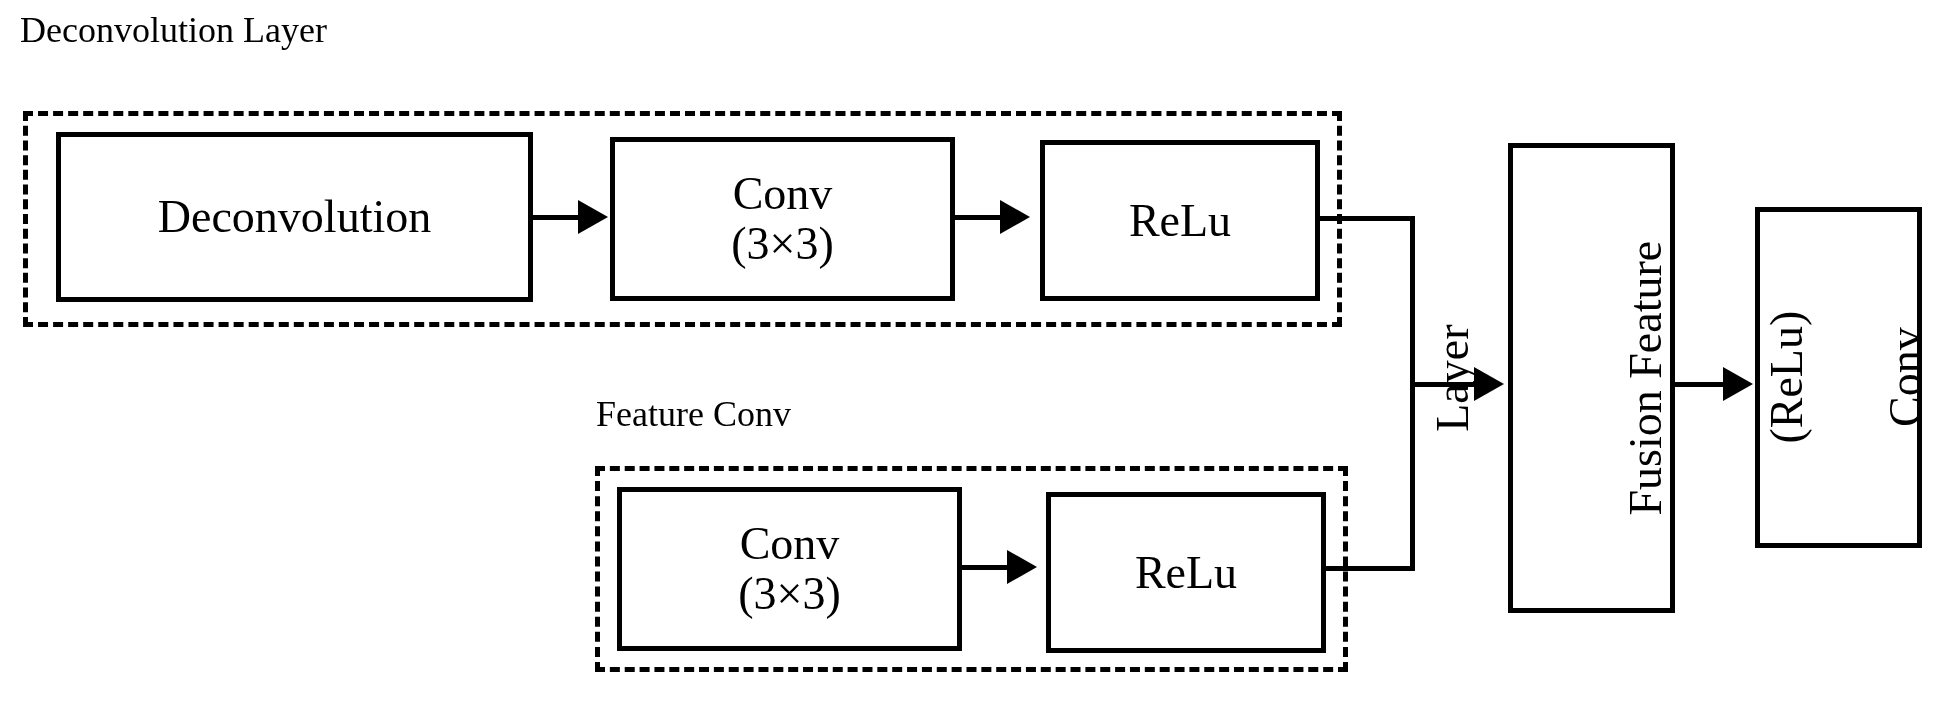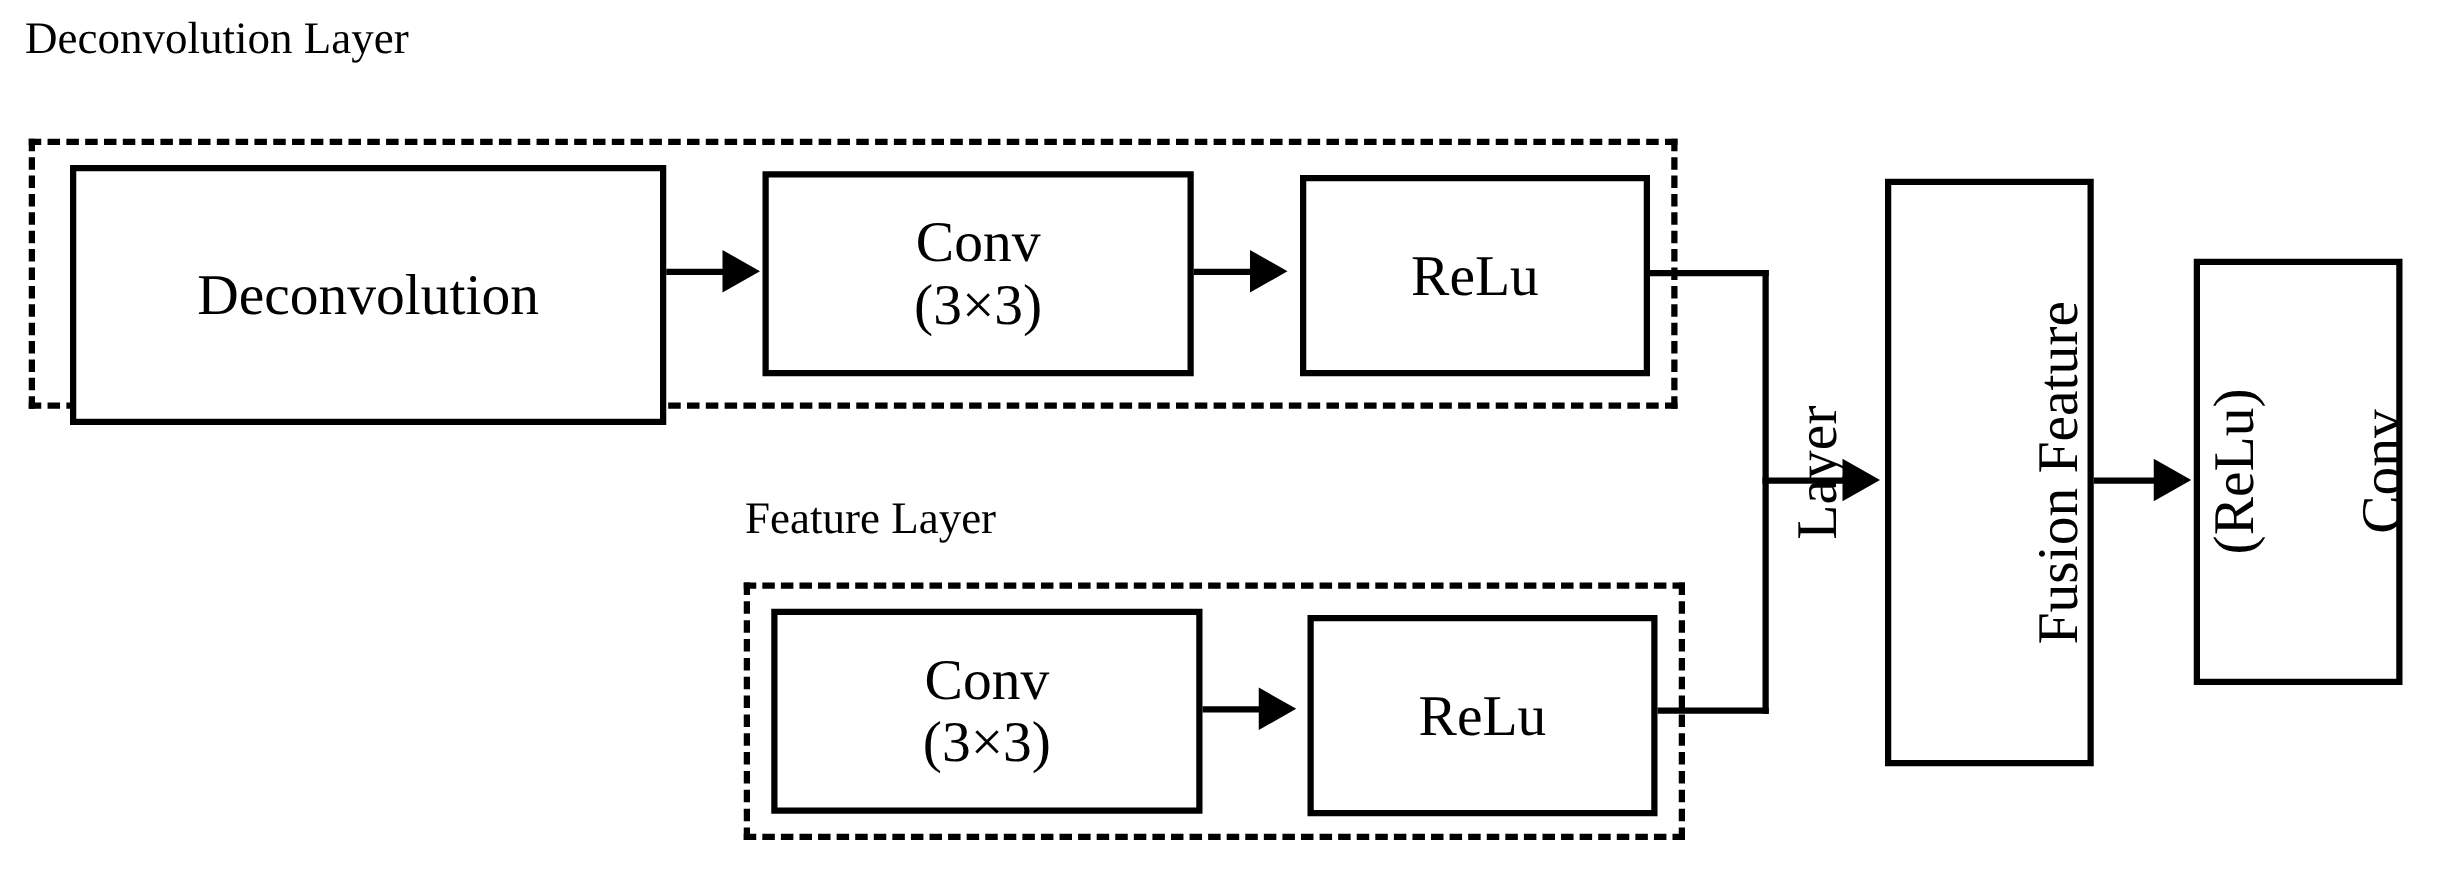--- a/index.html
+++ b/index.html
@@ -99,40 +99,40 @@
 </style>
 </head>
 <body>
 
 <div id="canvas">
 
   <div class="group-caption" style="left:20px; top:12px;">Deconvolution Layer</div>
 
   <div class="group-box" style="left:23px; top:111px; width:1319px; height:216px;"></div>
 
-  <div class="node" style="left:56px; top:132px; width:477px; height:208px;">
+  <div class="node" style="left:56px; top:132px; width:477px; height:170px;">
     <span class="line1">Deconvolution</span>
   </div>
 
   <div class="conn-h" style="left:533px; top:215px; width:47px;"></div>
   <div class="arrow-head" style="left:578px; top:200px;"></div>
 
   <div class="node" style="left:610px; top:137px; width:345px; height:164px;">
     <span class="line1">Conv</span>
     <span class="line2">(3×3)</span>
   </div>
 
   <div class="conn-h" style="left:955px; top:215px; width:47px;"></div>
   <div class="arrow-head" style="left:1000px; top:200px;"></div>
 
   <div class="node" style="left:1040px; top:140px; width:280px; height:161px;">
     <span class="line1">ReLu</span>
   </div>
 
-  <div class="group-caption" style="left:596px; top:396px;">Feature Layer</div>
+  <div class="group-caption" style="left:596px; top:396px;">Feature Conv</div>
 
   <div class="group-box" style="left:595px; top:466px; width:753px; height:206px;"></div>
 
   <div class="node" style="left:617px; top:487px; width:345px; height:164px;">
     <span class="line1">Conv</span>
     <span class="line2">(3×3)</span>
   </div>
 
   <div class="conn-h" style="left:962px; top:565px; width:47px;"></div>
   <div class="arrow-head" style="left:1007px; top:550px;"></div>

